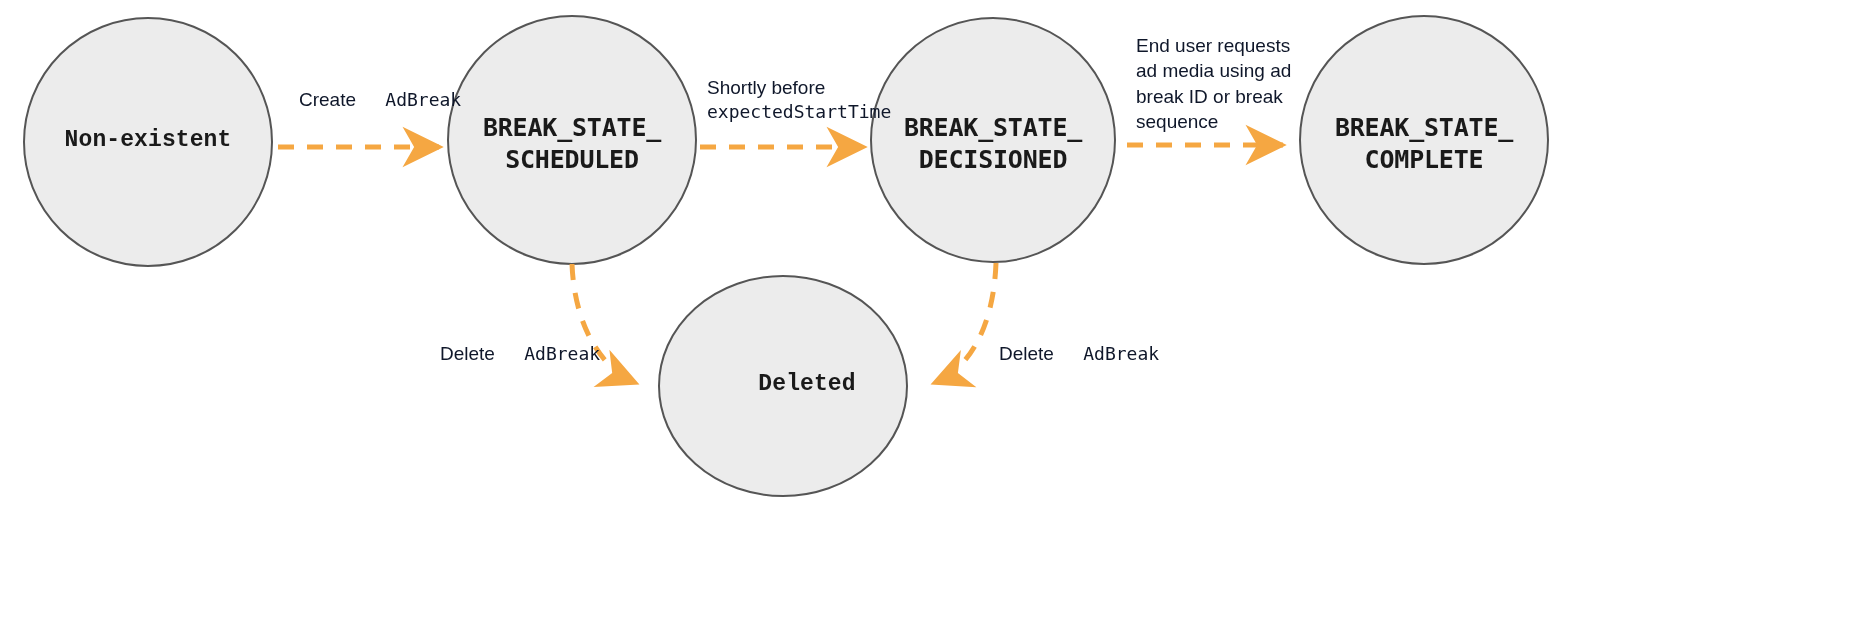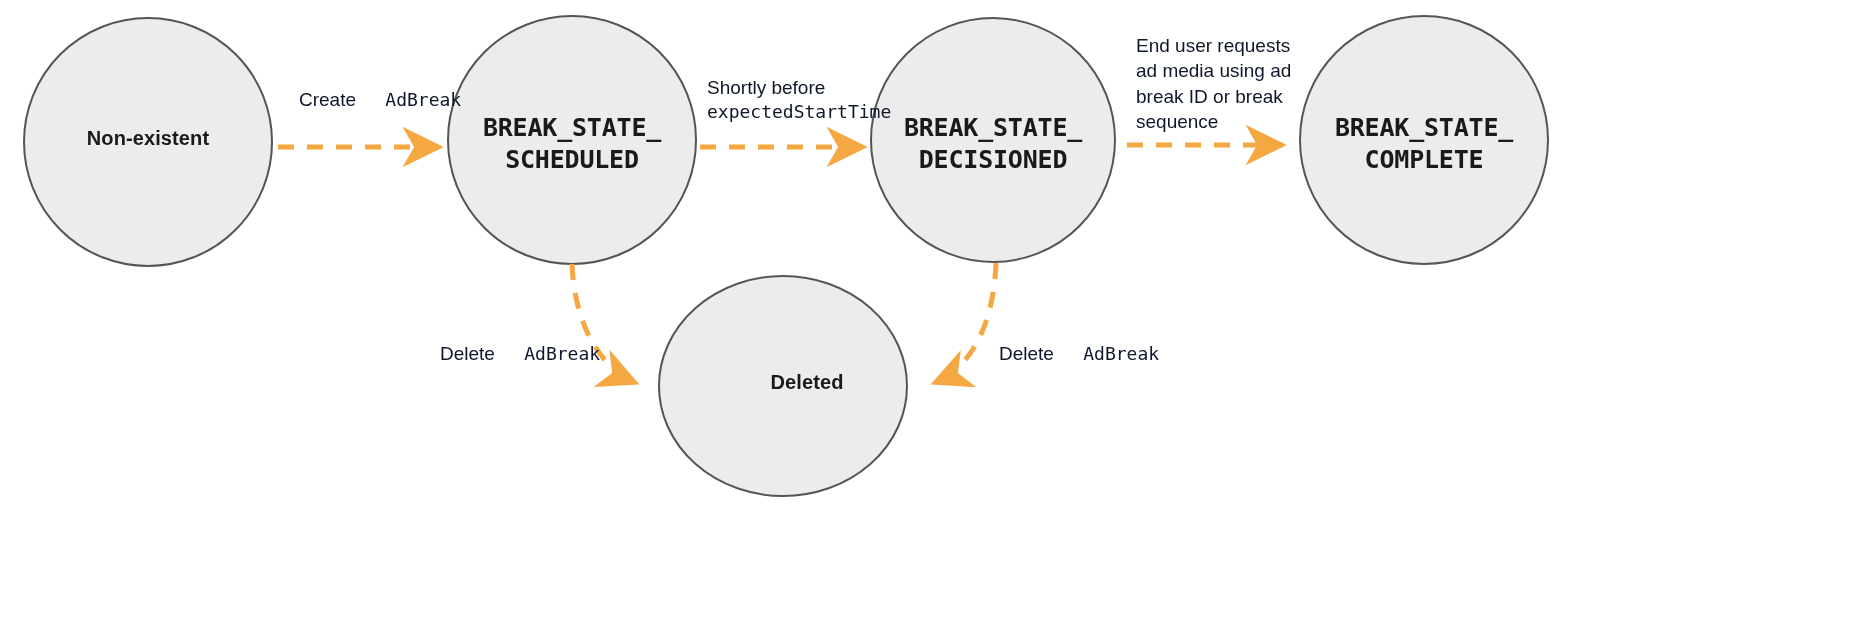--- a/index.html
+++ b/index.html
@@ -24,22 +24,22 @@
   }
   .node-label {
     position: absolute;
     text-align: center;
     color: #1a1a1a;
     font-weight: bold;
     pointer-events: none;
     line-height: 1.28;
   }
   .node-label.plain {
-    font-family: Liberation Sans, sans-serif;
-    font-size: 20px;
+    font-family: Liberation Mono, monospace;
+    font-size: 23px;
     letter-spacing: 0.1px;
   }
   .node-label.mono {
     font-family: "DejaVu Sans Mono", "Liberation Mono", monospace;
     font-size: 25px;
     letter-spacing: -0.2px;
   }
   .edge-label {
     position: absolute;
     color: #0f172a;

